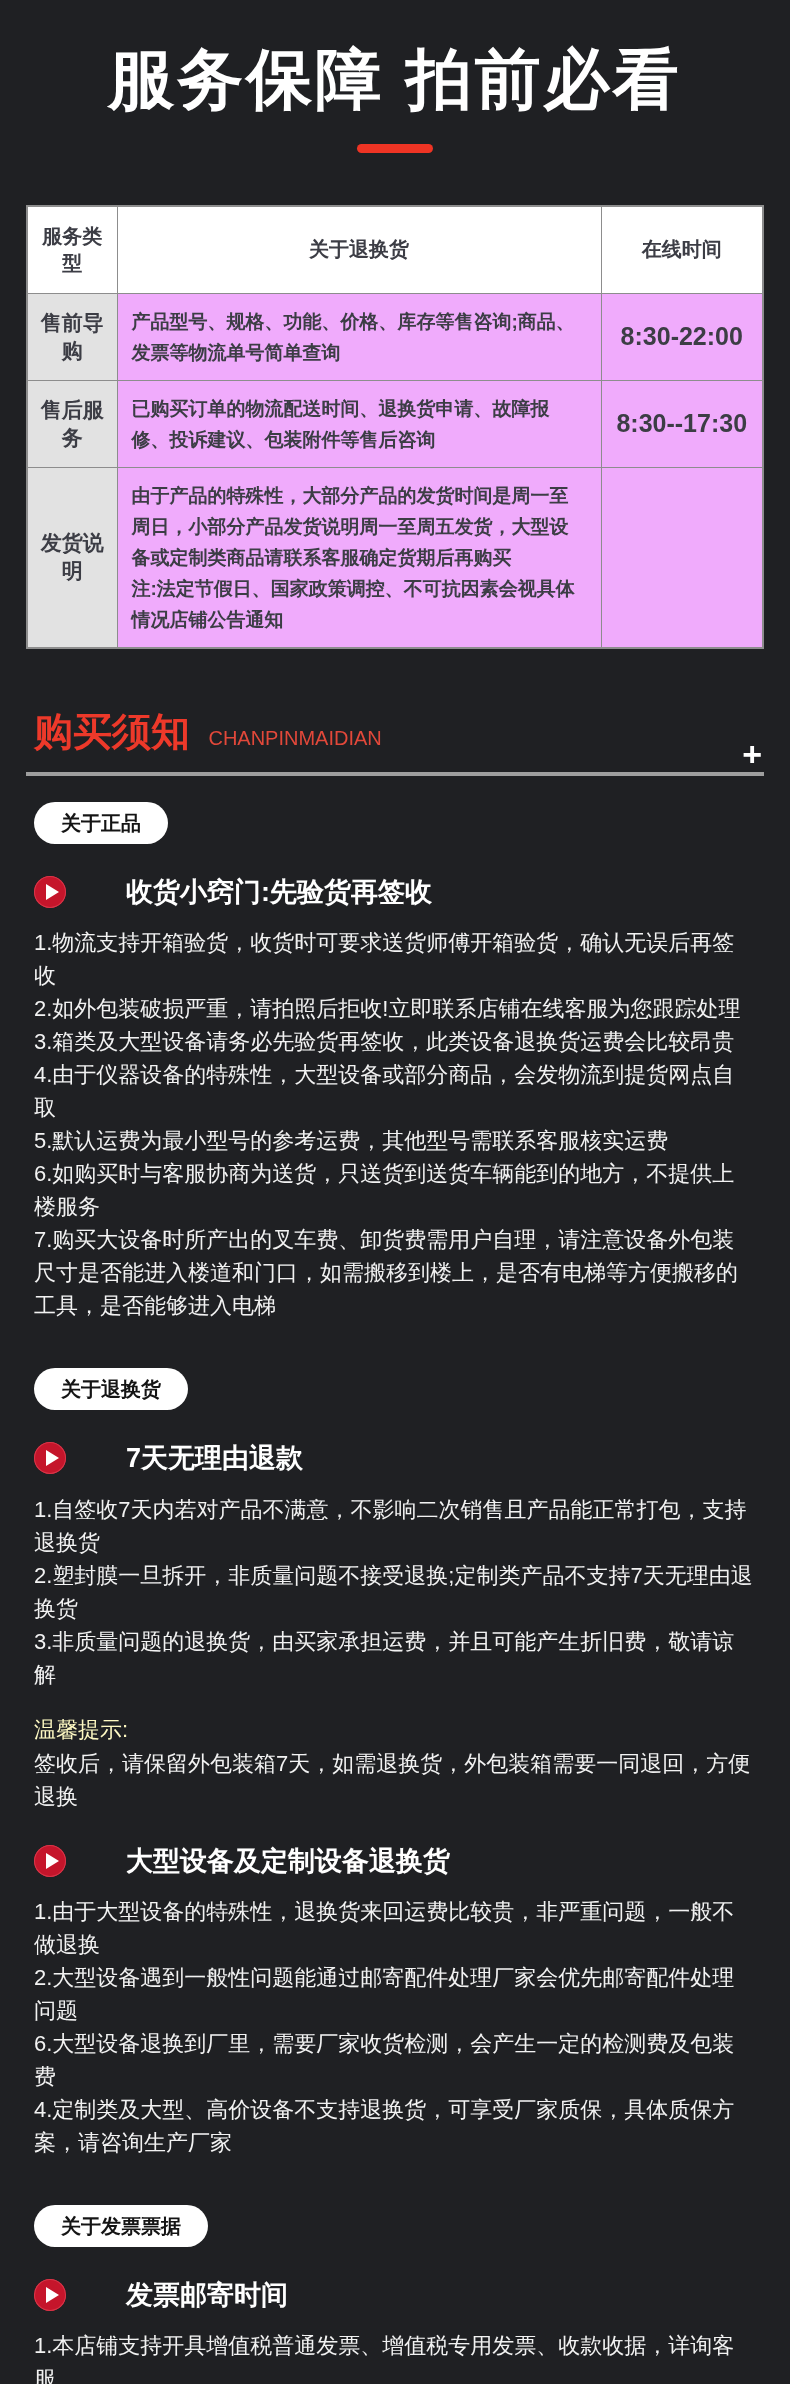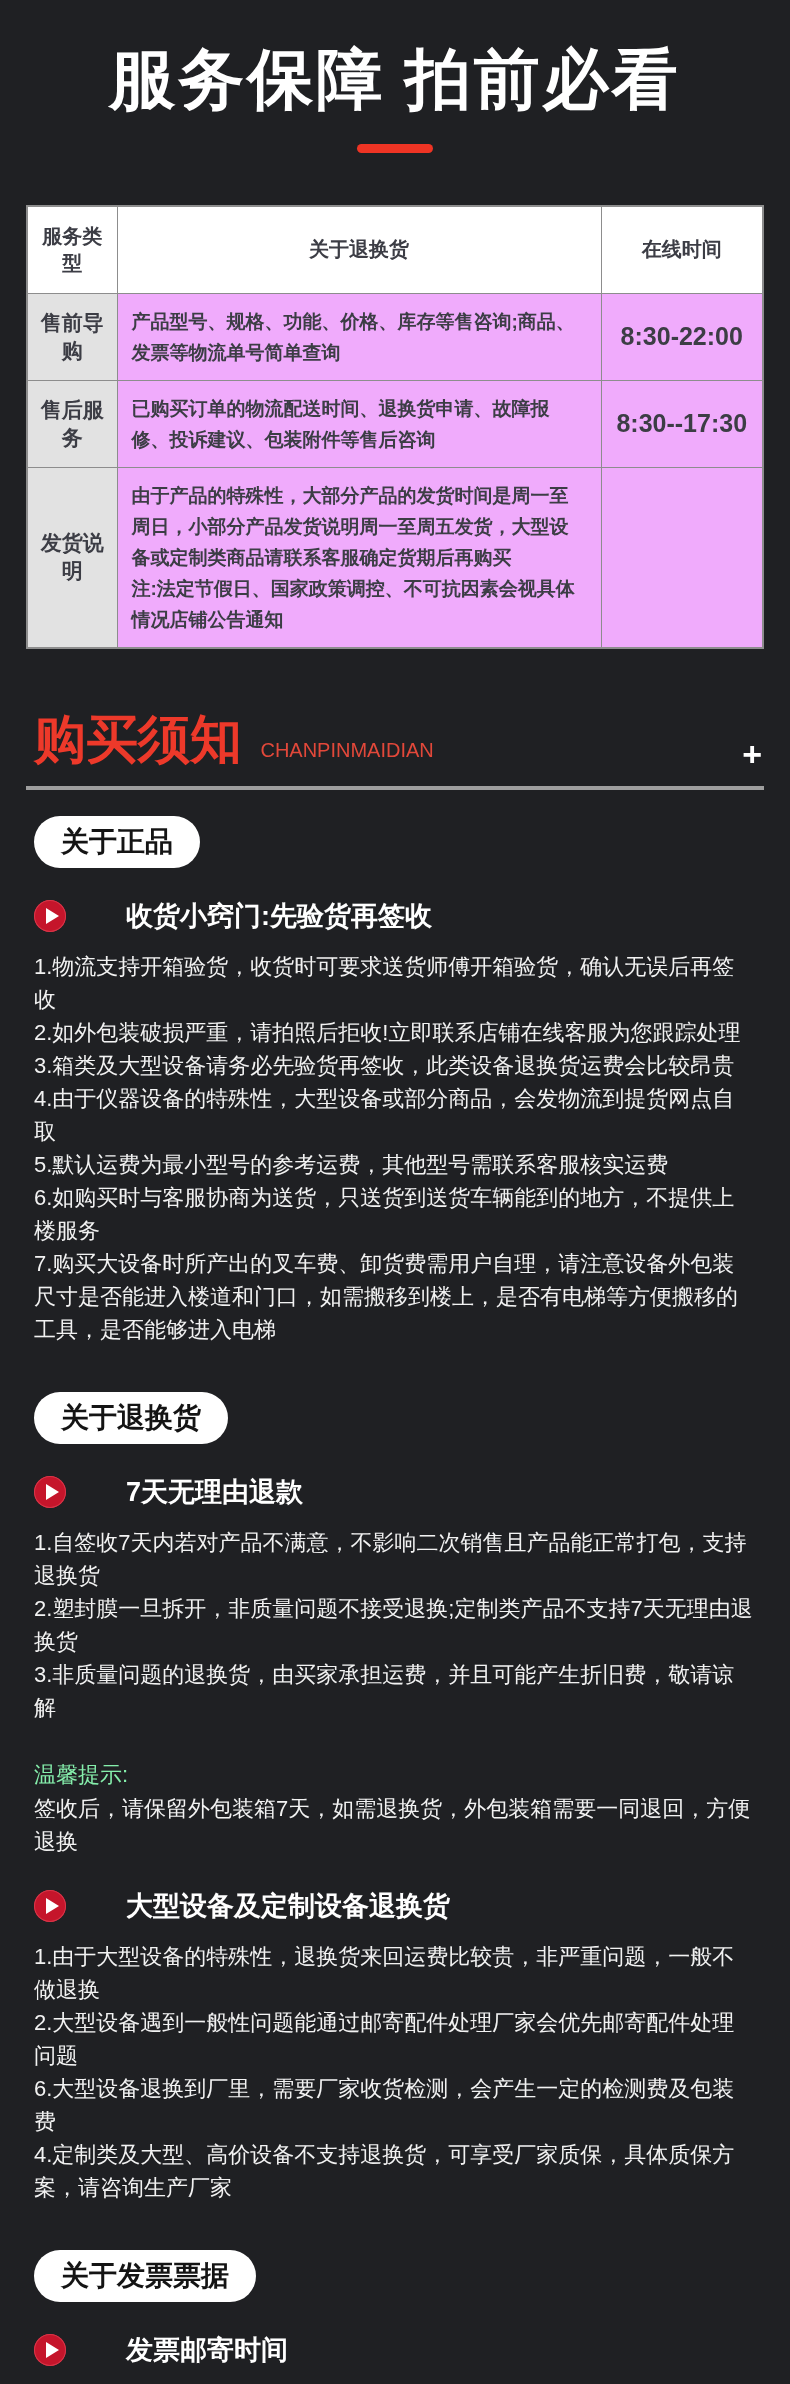--- a/index.html
+++ b/index.html
@@ -7,50 +7,50 @@
   body {
     width:790px; min-height:2384px;
     background:#1f2023;
     font-family:"Liberation Sans","DejaVu Sans",sans-serif;
     color:#f2f2f2;
   }
   .page { width:790px; overflow:hidden; }
 
   
   .hero { padding-top:42px; text-align:center; }
-  .hero-title { font-size:66px; font-weight:bold; color:#ffffff; letter-spacing:3px; line-height:1.15;font-family:Liberation Serif, serif; }
+  .hero-title { font-size:66px; font-weight:bold; color:#ffffff; letter-spacing:3px; line-height:1.15; }
   .hero-bar { width:76px; height:9px; background:#ee3424; border-radius:5px; margin:26px auto 0; }
 
   
   .table-wrap { margin:52px 26px 0; }
   table.svc { width:100%; border-collapse:collapse; background:#f0abfc; color:#3c3d45; font-weight:bold; border:2px solid #8d8d8d; }
   table.svc th, table.svc td { border:1px solid #8d8d8d; vertical-align:middle; }
   table.svc th { font-size:20px; padding:16px 6px; text-align:center; background:#ffffff; }
   th.col-type { background:#e2e2e2; }
   td.cell-type { background:#e2e2e2; text-align:center; font-size:21px; padding:10px 12px; }
   td.cell-content { font-size:19px; line-height:31px; padding:12px 14px; text-align:left; }
   td.cell-time { text-align:center; font-size:25px; padding:1px 6px; }
 
   
   .notice-head { position:relative; margin:62px 26px 0; padding:0 0 18px 8px; border-bottom:4px solid #9e9e9e; }
-  .notice-title { display:inline-block; color:#ed392a; font-size:52px; font-weight:bold; line-height:1.1; vertical-align:baseline; }
+  .notice-title { display:inline-block; color:#ed392a; font-size:39px; font-weight:bold; line-height:1.1; vertical-align:baseline; }
   .notice-sub { display:inline-block; color:#e2483a; font-size:20px; margin-left:14px; vertical-align:baseline; }
   .plus { position:absolute; right:2px; top:26px; color:#ffffff; font-size:34px; font-weight:bold; line-height:1; }
 
   
   .section { margin:46px 34px 0; }
   .section.first { margin-top:26px; }
-  .pill { display:inline-block; background:#ffffff; color:#141414; font-size:28px; font-weight:bold; padding:9px 27px; border-radius:32px; line-height:1.2; }
+  .pill { display:inline-block; background:#ffffff; color:#141414; font-size:20px; font-weight:bold; padding:9px 27px; border-radius:32px; line-height:1.2; }
   .sub-row { display:flex; align-items:center; gap:15px; margin-top:32px; }
   .play-icon { flex:0 0 auto; width:32px; height:32px; border-radius:50%; background:#c5152b; display:flex; align-items:center; justify-content:center; box-shadow:inset 0 0 0 1px #d8374a; }
   .play-tri { width:0; height:0; border-left:13px solid #ffffff; border-top:8px solid transparent; border-bottom:8px solid transparent; margin-left:4px; }
   .subtitle { font-size:27px; font-weight:bold; color:#ffffff; margin:0; line-height:1.2;padding-left:45px; }
   .items { margin-top:18px; }
   .item { margin:0; font-size:22px; line-height:33px; color:#f2f2f2; font-weight:normal; }
-  .tip-label { margin:36px 0 2px; font-size:22px; line-height:30px; color:#86efac; font-weight:normal; }
+  .tip-label { margin:24px 0 2px; font-size:22px; line-height:30px; color:#fef9c3; font-weight:normal; }
 </style>
 </head>
 <body>
 
 <div class="page">
 
   <div class="hero">
     <div class="hero-title">服务保障 拍前必看</div>
     <div class="hero-bar"></div>
   </div>

